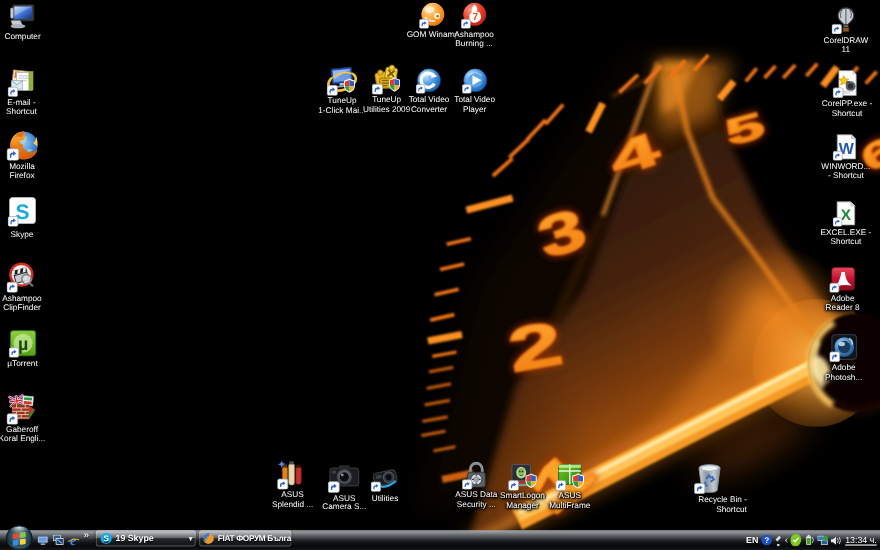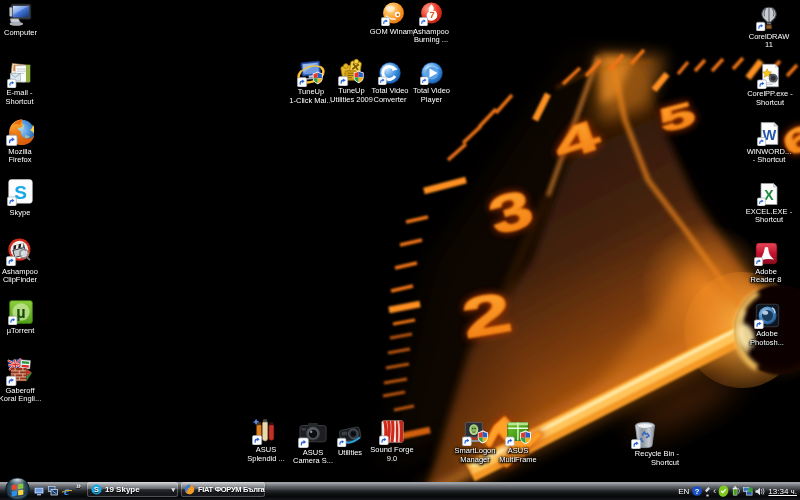--- a/index.html
+++ b/index.html
@@ -12,21 +12,21 @@
 #barshine{position:absolute;left:0;top:0;width:100%;height:7px;background:linear-gradient(180deg,rgba(255,255,255,0.28),rgba(255,255,255,0.05));}
 #ql{position:absolute;left:34px;top:484px;display:flex;align-items:center;height:13px;}
 #chev{position:absolute;left:76px;top:481px;color:#e8ecf0;font-size:9px;font-weight:bold;text-shadow:0 1px 1px #000;}
 .tbtn{position:absolute;top:482px;height:15px;border-radius:2.5px;display:flex;align-items:center;overflow:hidden;white-space:nowrap;
  background:linear-gradient(180deg,rgba(255,255,255,0.40) 0%,rgba(255,255,255,0.16) 45%,rgba(10,10,14,0.22) 50%,rgba(60,63,70,0.3) 100%);
  box-shadow:0 0 0 1px rgba(255,255,255,0.25) inset,0 1px 2px rgba(0,0,0,0.5);
  color:#fff;font-size:8px;font-weight:bold;text-shadow:0 1px 1px #000;}
 .tbtn svg{flex:none;}
 .tbtn .dd{margin-left:auto;margin-right:3px;font-size:7px;color:#dde2e8;}
 #tray{position:absolute;right:1px;top:482px;height:18px;display:flex;align-items:center;color:#fff;white-space:nowrap;}
-.ten{font-size:8px;font-weight:normal;text-shadow:0 1px 1px #000;text-align:center;}
+.ten{font-size:8px;font-weight:bold;text-shadow:0 1px 1px #000;text-align:center;}
 .tlt{font-size:9px;margin-left:2px;color:#e8ecf0;}
 .tclock{font-size:8px;margin-left:3px;margin-right:2px;text-shadow:0 1px 1px #000;text-decoration:underline;}
 </style></head>
 <body>
 <div id="desk">
 
 <svg id="bg" width="800" height="500" viewBox="0 0 800 500">
 <defs>
  <filter id="b2" x="-50%" y="-50%" width="200%" height="200%">
           <feGaussianBlur stdDeviation="2"></feGaussianBlur>
@@ -592,32 +592,33 @@
 <rect x="4.5" y="9" width="5" height="3" rx="0.8" fill="#3a4048"></rect>
         </g>
 <path d="M4,18 Q12,23 21,15" stroke="#2aa0e0" stroke-width="2" fill="none"></path>
         <g transform="translate(0,15.6)">
           <rect x="0.3" y="0.3" width="8" height="8" rx="1.4" fill="#fff" stroke="#9aa4ae" stroke-width="0.6"></rect>
           <path d="M2.2,6.4 L2.2,4.6 Q2.3,3.0 4.4,2.9 L4.4,1.9 L6.6,3.5 L4.4,5.1 L4.4,4.1 Q3.3,4.2 3.2,5.2 L3.2,6.4 Z" fill="#2a66d8"></path>
         </g>
       </svg>
 <div class="cap" style="margin-top:2px;">Utilities</div>
     </div>
-<div class="ic" style="left:358px;top:418px;">
-<svg width="27" height="27" viewBox="0 0 24 24" style="margin-left:20.5px;margin-top:0px;">
-        <rect x="2.5" y="2.5" width="19" height="19" rx="1.5" fill="#f4f2ee" stroke="#b0a8a0" stroke-width="0.6"></rect>
-<rect x="15" y="2.5" width="6.5" height="19" fill="#c82818"></rect>
-<path d="M5,2.5 Q7,9 5.5,21.5 M8.5,2.5 Q10,9 8,21.5 M12,2.5 Q13,10 11.5,21.5" stroke="#d02818" stroke-width="2.8" fill="none"></path>
-<path d="M17,2.5 Q18.5,9 17.5,21.5" stroke="#f0e8e0" stroke-width="1.6" fill="none" opacity="0.8"></path>
-        <g transform="translate(0,15.6)">
-          <rect x="0.3" y="0.3" width="8" height="8" rx="1.4" fill="#fff" stroke="#9aa4ae" stroke-width="0.6"></rect>
-          <path d="M2.2,6.4 L2.2,4.6 Q2.3,3.0 4.4,2.9 L4.4,1.9 L6.6,3.5 L4.4,5.1 L4.4,4.1 Q3.3,4.2 3.2,5.2 L3.2,6.4 Z" fill="#2a66d8"></path>
-        </g>
-      </svg>
-<div class="cap" style="margin-top:1px;">Sound Forge<br>9.0</div>
+<div class="ic" style="left:399px;top:419px;">
+<svg width="26" height="26" viewBox="0 0 24 24" style="margin-left:21.0px;margin-top:0px;">
+        <path d="M7,10 L7,7 a5,5 0 0 1 10,0 L17,10" fill="none" stroke="#8a9098" stroke-width="2.4"></path>
+<rect x="4.5" y="9.5" width="15" height="12.5" rx="2" fill="#5a6068" stroke="#2e3238" stroke-width="0.7"></rect>
+<circle cx="12" cy="15.5" r="4.6" fill="#d8dde2" stroke="#3a3e44" stroke-width="0.8"></circle>
+<circle cx="12" cy="15.5" r="2.6" fill="#9aa2aa"></circle>
+<path d="M12,11.2 v1.6 M12,18.2 v1.6 M8.4,15.5 h1.6 M14,15.5 h1.6" stroke="#3a3e44" stroke-width="0.9"></path>
+        <g transform="translate(0,15.6)">
+          <rect x="0.3" y="0.3" width="8" height="8" rx="1.4" fill="#fff" stroke="#9aa4ae" stroke-width="0.6"></rect>
+          <path d="M2.2,6.4 L2.2,4.6 Q2.3,3.0 4.4,2.9 L4.4,1.9 L6.6,3.5 L4.4,5.1 L4.4,4.1 Q3.3,4.2 3.2,5.2 L3.2,6.4 Z" fill="#2a66d8"></path>
+        </g>
+      </svg>
+<div class="cap" style="margin-top:1px;">ASUS Data<br>Security ...</div>
     </div>
 <div class="ic" style="left:441px;top:419px;">
 <svg width="27" height="27" viewBox="0 0 24 24" style="margin-left:20.5px;margin-top:0px;">
         <rect x="3" y="3" width="15" height="13" rx="1.5" fill="#2a2e36" stroke="#5a6068" stroke-width="0.7"></rect>
 <ellipse cx="10.5" cy="9.5" rx="4" ry="4.8" fill="#b8d890"></ellipse>
 <ellipse cx="10.5" cy="8.8" rx="2.6" ry="3" fill="#8ab860"></ellipse>
 <circle cx="9.4" cy="8.5" r="0.7" fill="#2a3a1a"></circle>
         <circle cx="11.6" cy="8.5" r="0.7" fill="#2a3a1a"></circle>
 <path d="M9,11.5 q1.5,1 3,0" stroke="#4a3a2a" stroke-width="0.7" fill="none"></path>
 <rect x="5" y="16.5" width="11" height="1.6" fill="#c03028"></rect>

